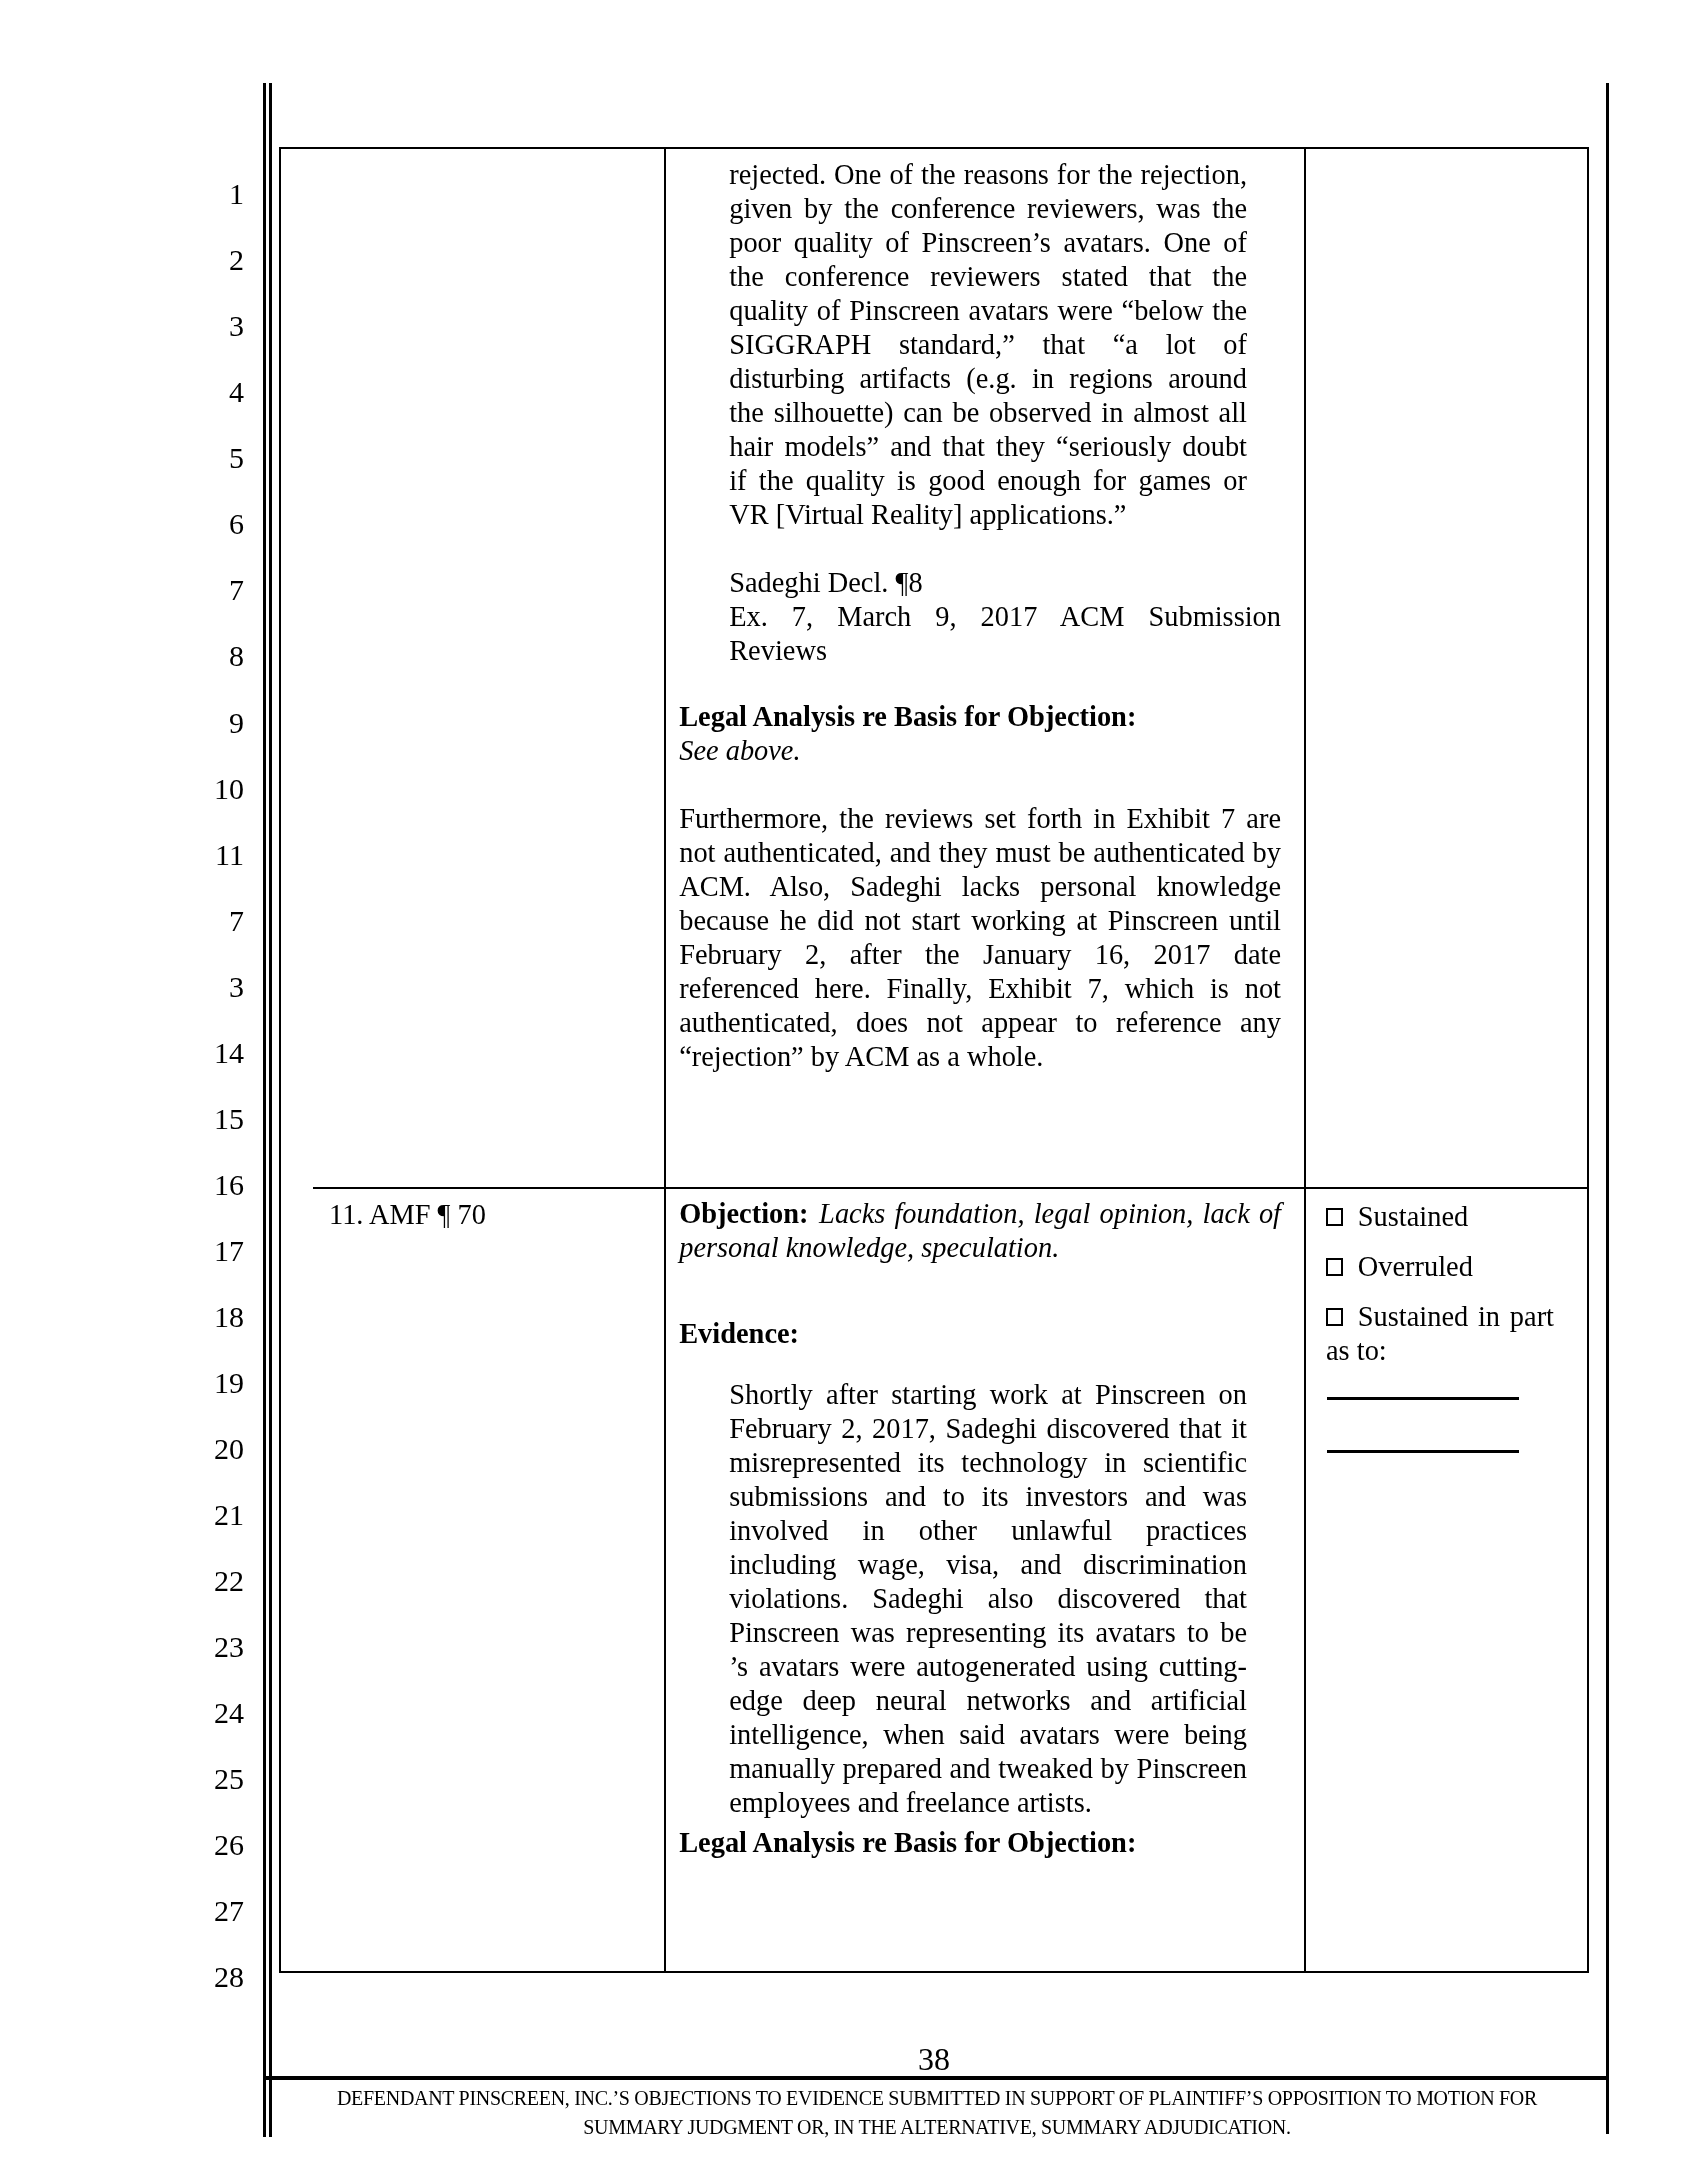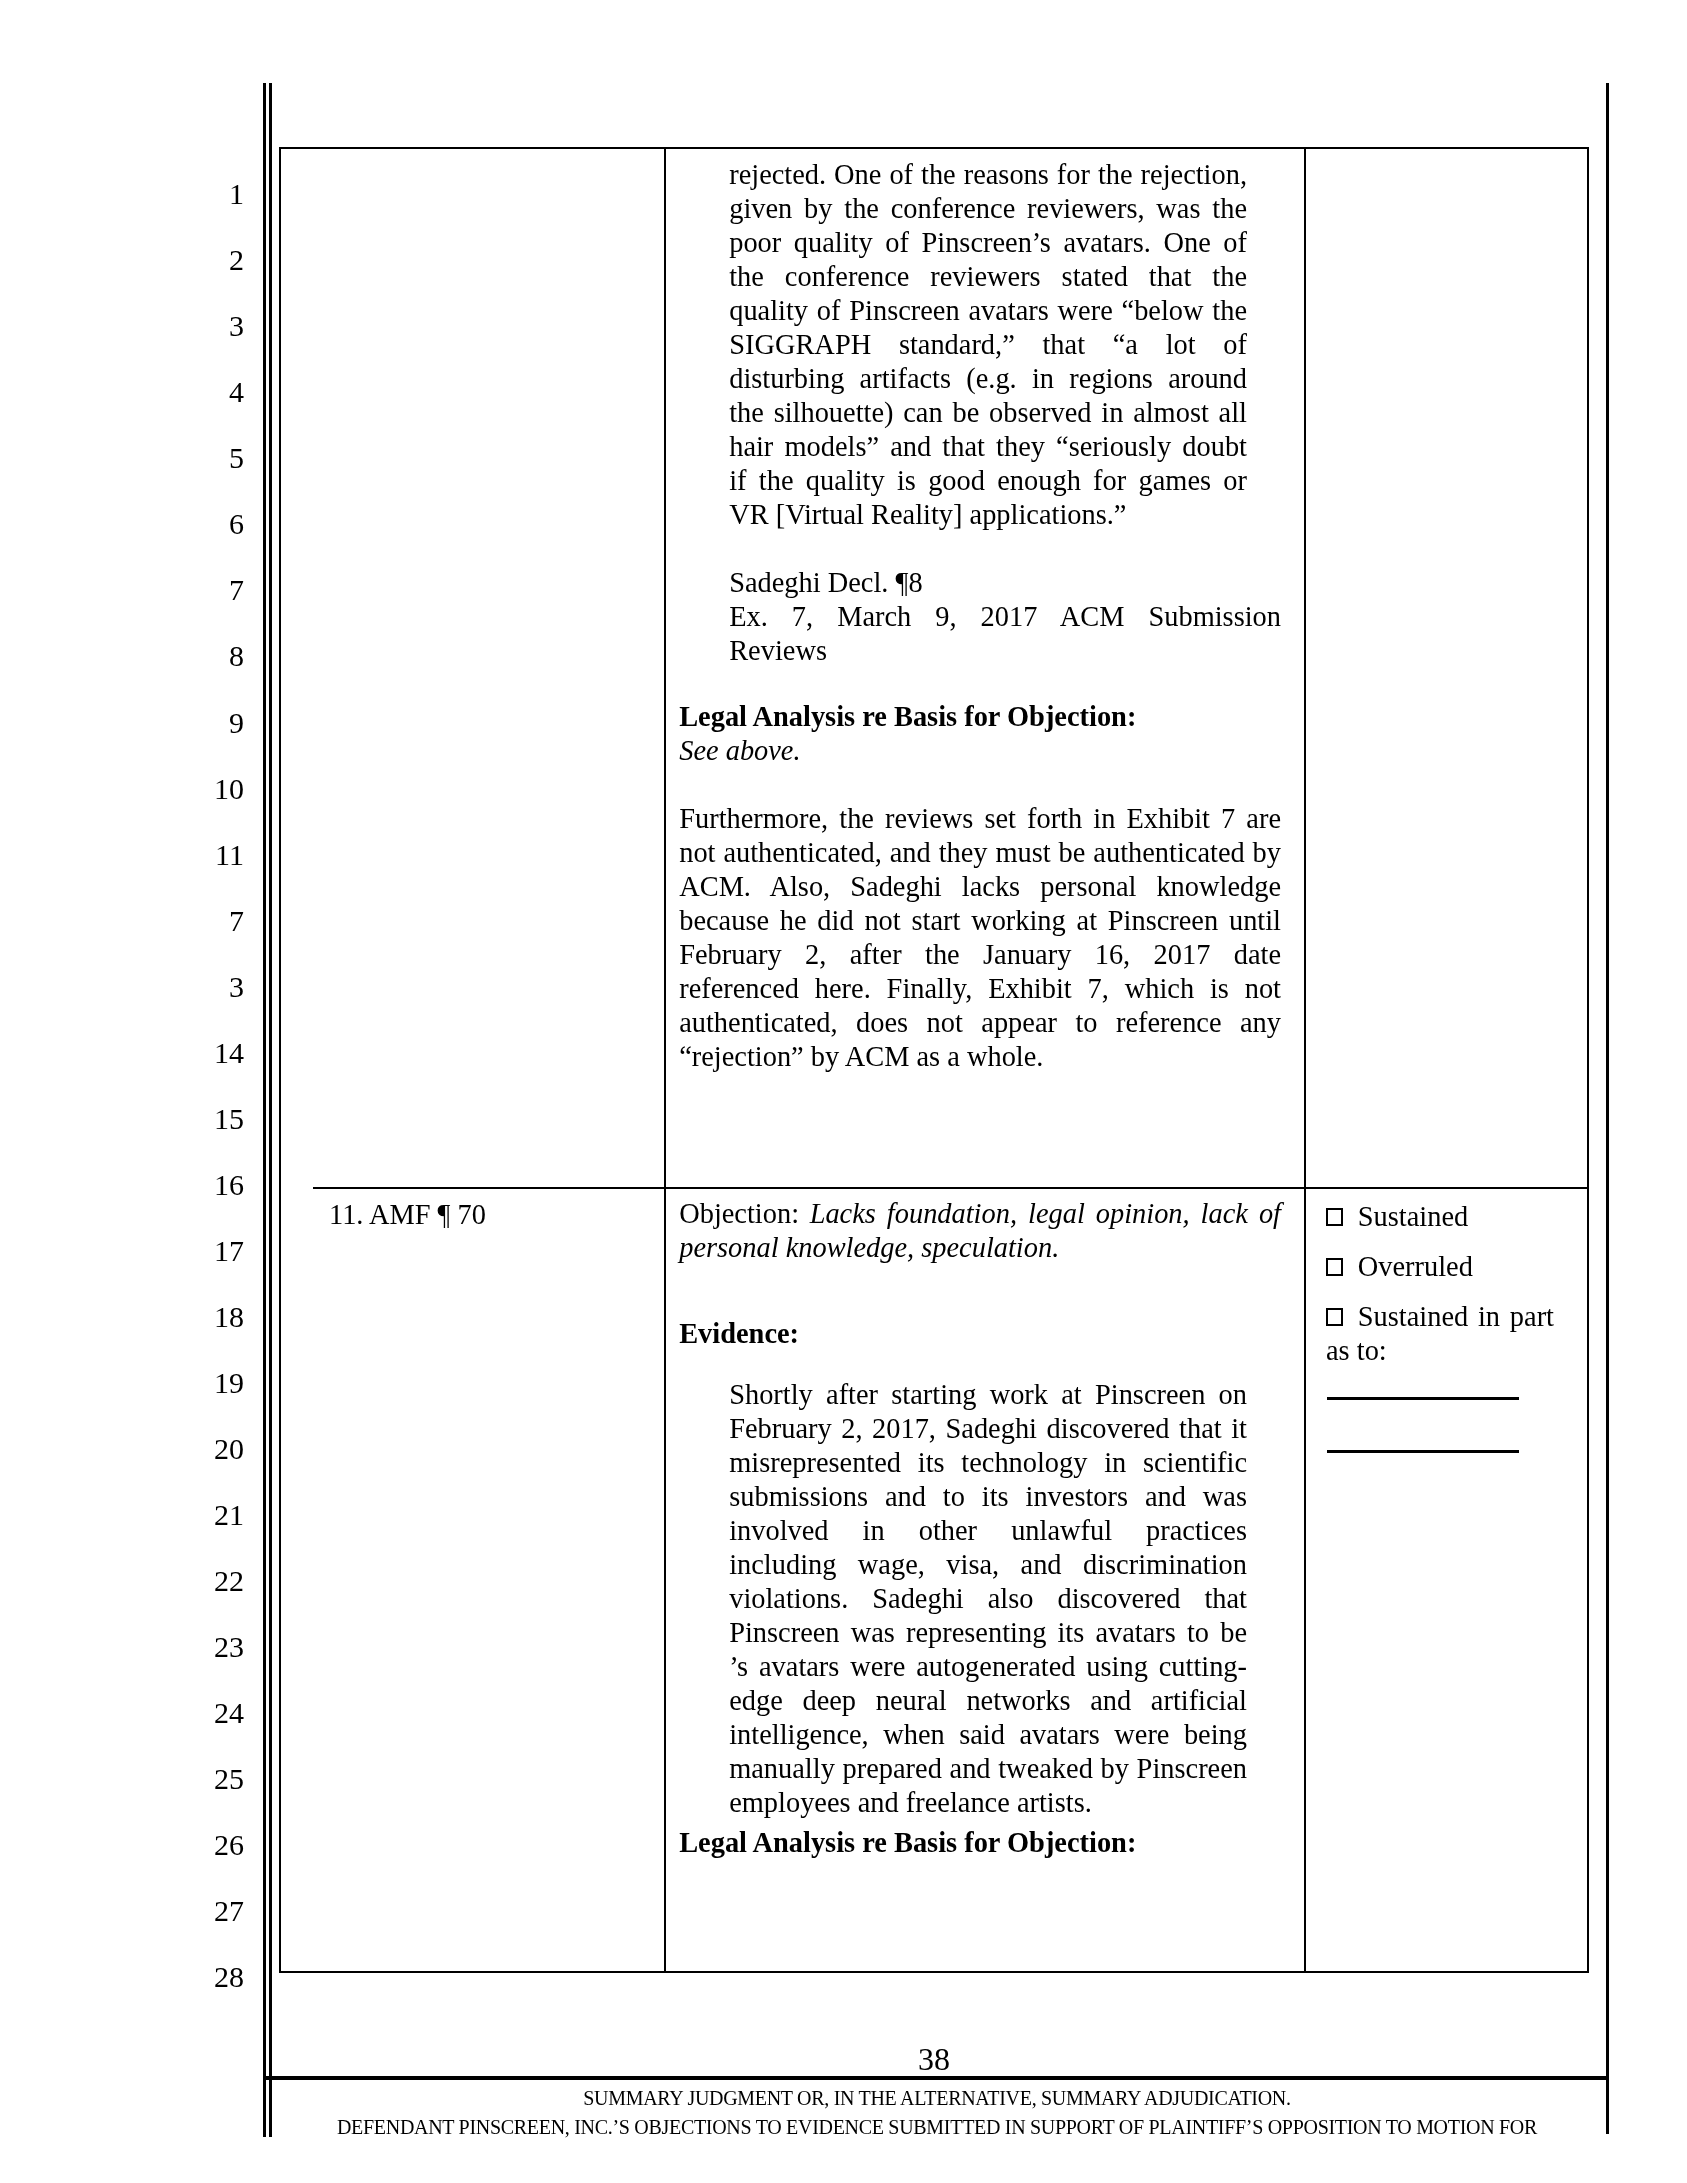--- a/index.html
+++ b/index.html
@@ -27,21 +27,21 @@
   .content{padding:9.3px 23px 0 13.2px;}
   .quote{margin:0 34px 0 50px;text-align:justify;}
   .cit{margin-left:50px;margin-top:34px;text-align:justify;}
   .heading{font-weight:bold;margin-top:32px;}
   .see{font-style:italic;}
   .para{text-align:justify;margin-top:34px;}
   
   .refcell{padding:9.3px 6.6px 0 16px;}
   .content2{padding:8px 23px 0 13.2px;}
   .objline{text-align:justify;}
-  .objlab{font-weight:normal;}
+  .objlab{font-weight:bold;}
   .objtxt{font-style:italic;margin-left:10.6px;}
   .evlab{font-weight:bold;margin-top:52px;}
   .evq{margin:26.5px 34px 0 50px;text-align:justify;}
   .legal2{font-weight:bold;margin-top:6.6px;}
   
   .ruling{padding:10.6px 13.2px 0 20px;}
   .ritem{margin-bottom:16px;}
   .ritem.wide{width:228px;text-align:justify;}
   .cbx{display:inline-block;width:13.2px;height:13.2px;border:2px solid #000;
     margin-right:14.6px;}
@@ -141,18 +141,18 @@
         </div>
         <div class="blankline" id="bl1"></div>
         <div class="blankline" id="bl2"></div>
       </div>
     </div>
   </div>
 
   <div id="pgnum">38</div>
   <div id="frule"></div>
   <div id="footer">
+    <div>DEFENDANT PINSCREEN, INC.’S OBJECTIONS TO EVIDENCE SUBMITTED IN SUPPORT OF PLAINTIFF’S OPPOSITION TO MOTION FOR</div>
     <div>SUMMARY JUDGMENT OR, IN THE ALTERNATIVE, SUMMARY ADJUDICATION.</div>
-    <div>DEFENDANT PINSCREEN, INC.’S OBJECTIONS TO EVIDENCE SUBMITTED IN SUPPORT OF PLAINTIFF’S OPPOSITION TO MOTION FOR</div>
   </div>
 
 </div>
 
 
 </body></html>

